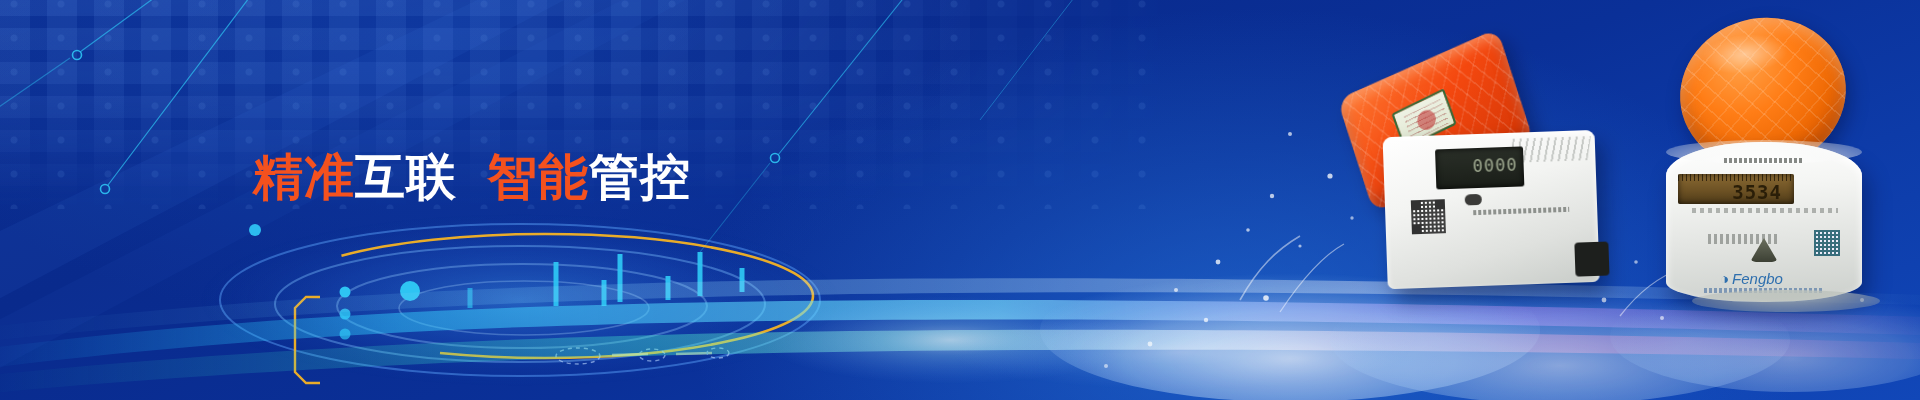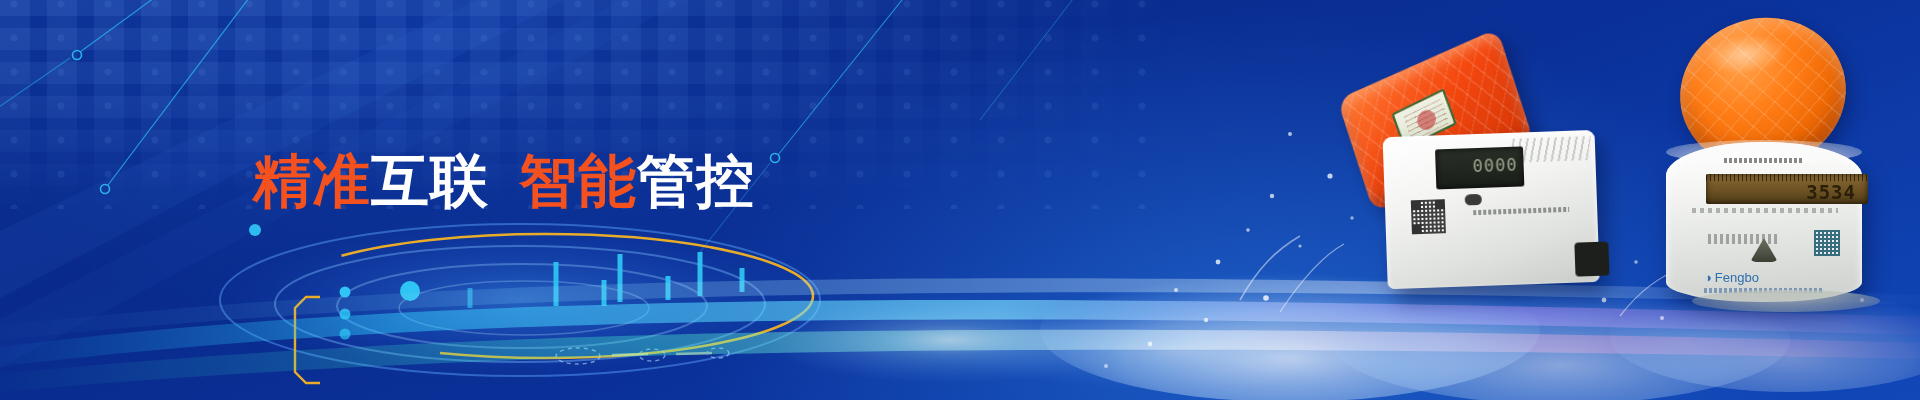--- a/index.html
+++ b/index.html
@@ -40,21 +40,21 @@
 
   
   .headline{
     position:absolute; left:176px; top:66px;
     font-size:56px; line-height:1; font-weight:400; color:#ffffff;
     letter-spacing:.5px; white-space:nowrap;
     text-shadow:0 2px 10px rgba(0,20,80,.35);
   }
   .subline{
     position:absolute; left:253px; top:152px;
-    font-size:58px; line-height:1; font-weight:700; white-space:nowrap;
+    font-size:50px; line-height:1; font-weight:700; white-space:nowrap;
     letter-spacing:1px;
     text-align:right;
   }
   .sub-o{ color:#f4511e; }
   .sub-w{ color:#ffffff; }
   .sub-gap{ display:inline-block; width:30px; }
 
   
   .product{ position:absolute; }
 
@@ -142,21 +142,21 @@
   }
   .mr-body{
     position:absolute; left:22px; top:124px; width:196px; height:160px;
     background:linear-gradient(175deg,#ffffff 0%,#f4f5f3 30%,#e2e4e1 62%,#cbcfcb 100%);
     border-radius:96px/34px 34px 20px 20px;
     box-shadow:inset 0 4px 8px rgba(255,255,255,.95), 6px 12px 22px rgba(0,10,50,.4);
   }
   .mr-top{ position:absolute; left:0; top:-2px; width:196px; height:24px;
     background:radial-gradient(ellipse at 50% 100%, rgba(255,255,255,.9), rgba(220,224,220,.2)); border-radius:50%; }
   .mr-lcd{
-    position:absolute; left:40px; top:32px; width:162px; height:30px;
+    position:absolute; left:12px; top:32px; width:116px; height:30px;
     background:linear-gradient(#8a6a33,#6d5224 55%,#4e3a18);
     border-radius:2px; box-shadow:inset 0 0 6px rgba(0,0,0,.7);
     overflow:hidden;
   }
   .mr-lcd:before{
     content:""; position:absolute; left:0; top:0; width:100%; height:7px;
     background:repeating-linear-gradient(90deg, rgba(30,20,5,.75) 0 1px, transparent 1px 4px);
   }
   .mr-lcd span{
     position:absolute; right:12px; top:7px; font-family:"DejaVu Sans Mono",monospace;
@@ -174,22 +174,22 @@
   .mr-qr{
     position:absolute; right:22px; top:88px; width:26px; height:26px;
     background:
       repeating-linear-gradient(0deg,#1b5a6b 0 2px, transparent 2px 4px),
       repeating-linear-gradient(90deg,#1b5a6b 0 2px, transparent 2px 4px),
       #eef;
     opacity:.85;
   }
   .mr-cone{ position:absolute; left:84px; top:96px; width:28px; height:24px;
     background:linear-gradient(#6b6f5e,#3c4034); clip-path:polygon(50% 0,100% 100%,0 100%); border-radius:6px; }
-  .mr-logo{ position:absolute; left:38px; top:128px; font-size:13px; color:#2e6fae;
-    font-family:"Liberation Sans",sans-serif; }
+  .mr-logo{ position:absolute; left:54px; top:128px; font-size:15px; color:#2e6fae;
+    font-family:"Liberation Sans",sans-serif; font-style:italic; }
   .mr-logo:before{ content:"◑"; margin-right:3px; font-style:normal; }
   .mr-company{ position:absolute; left:38px; top:146px; width:120px; height:5px;
     background:repeating-linear-gradient(90deg, rgba(70,110,160,.6) 0 3px, transparent 3px 5px); }
   .mr-base{ position:absolute; left:26px; bottom:-10px; width:188px; height:22px;
     background:radial-gradient(ellipse at 50% 0%, rgba(190,196,190,.95), rgba(150,156,150,.2)); border-radius:50%; }
 </style>
 </head>
 <body>
 
 <div class="banner">

